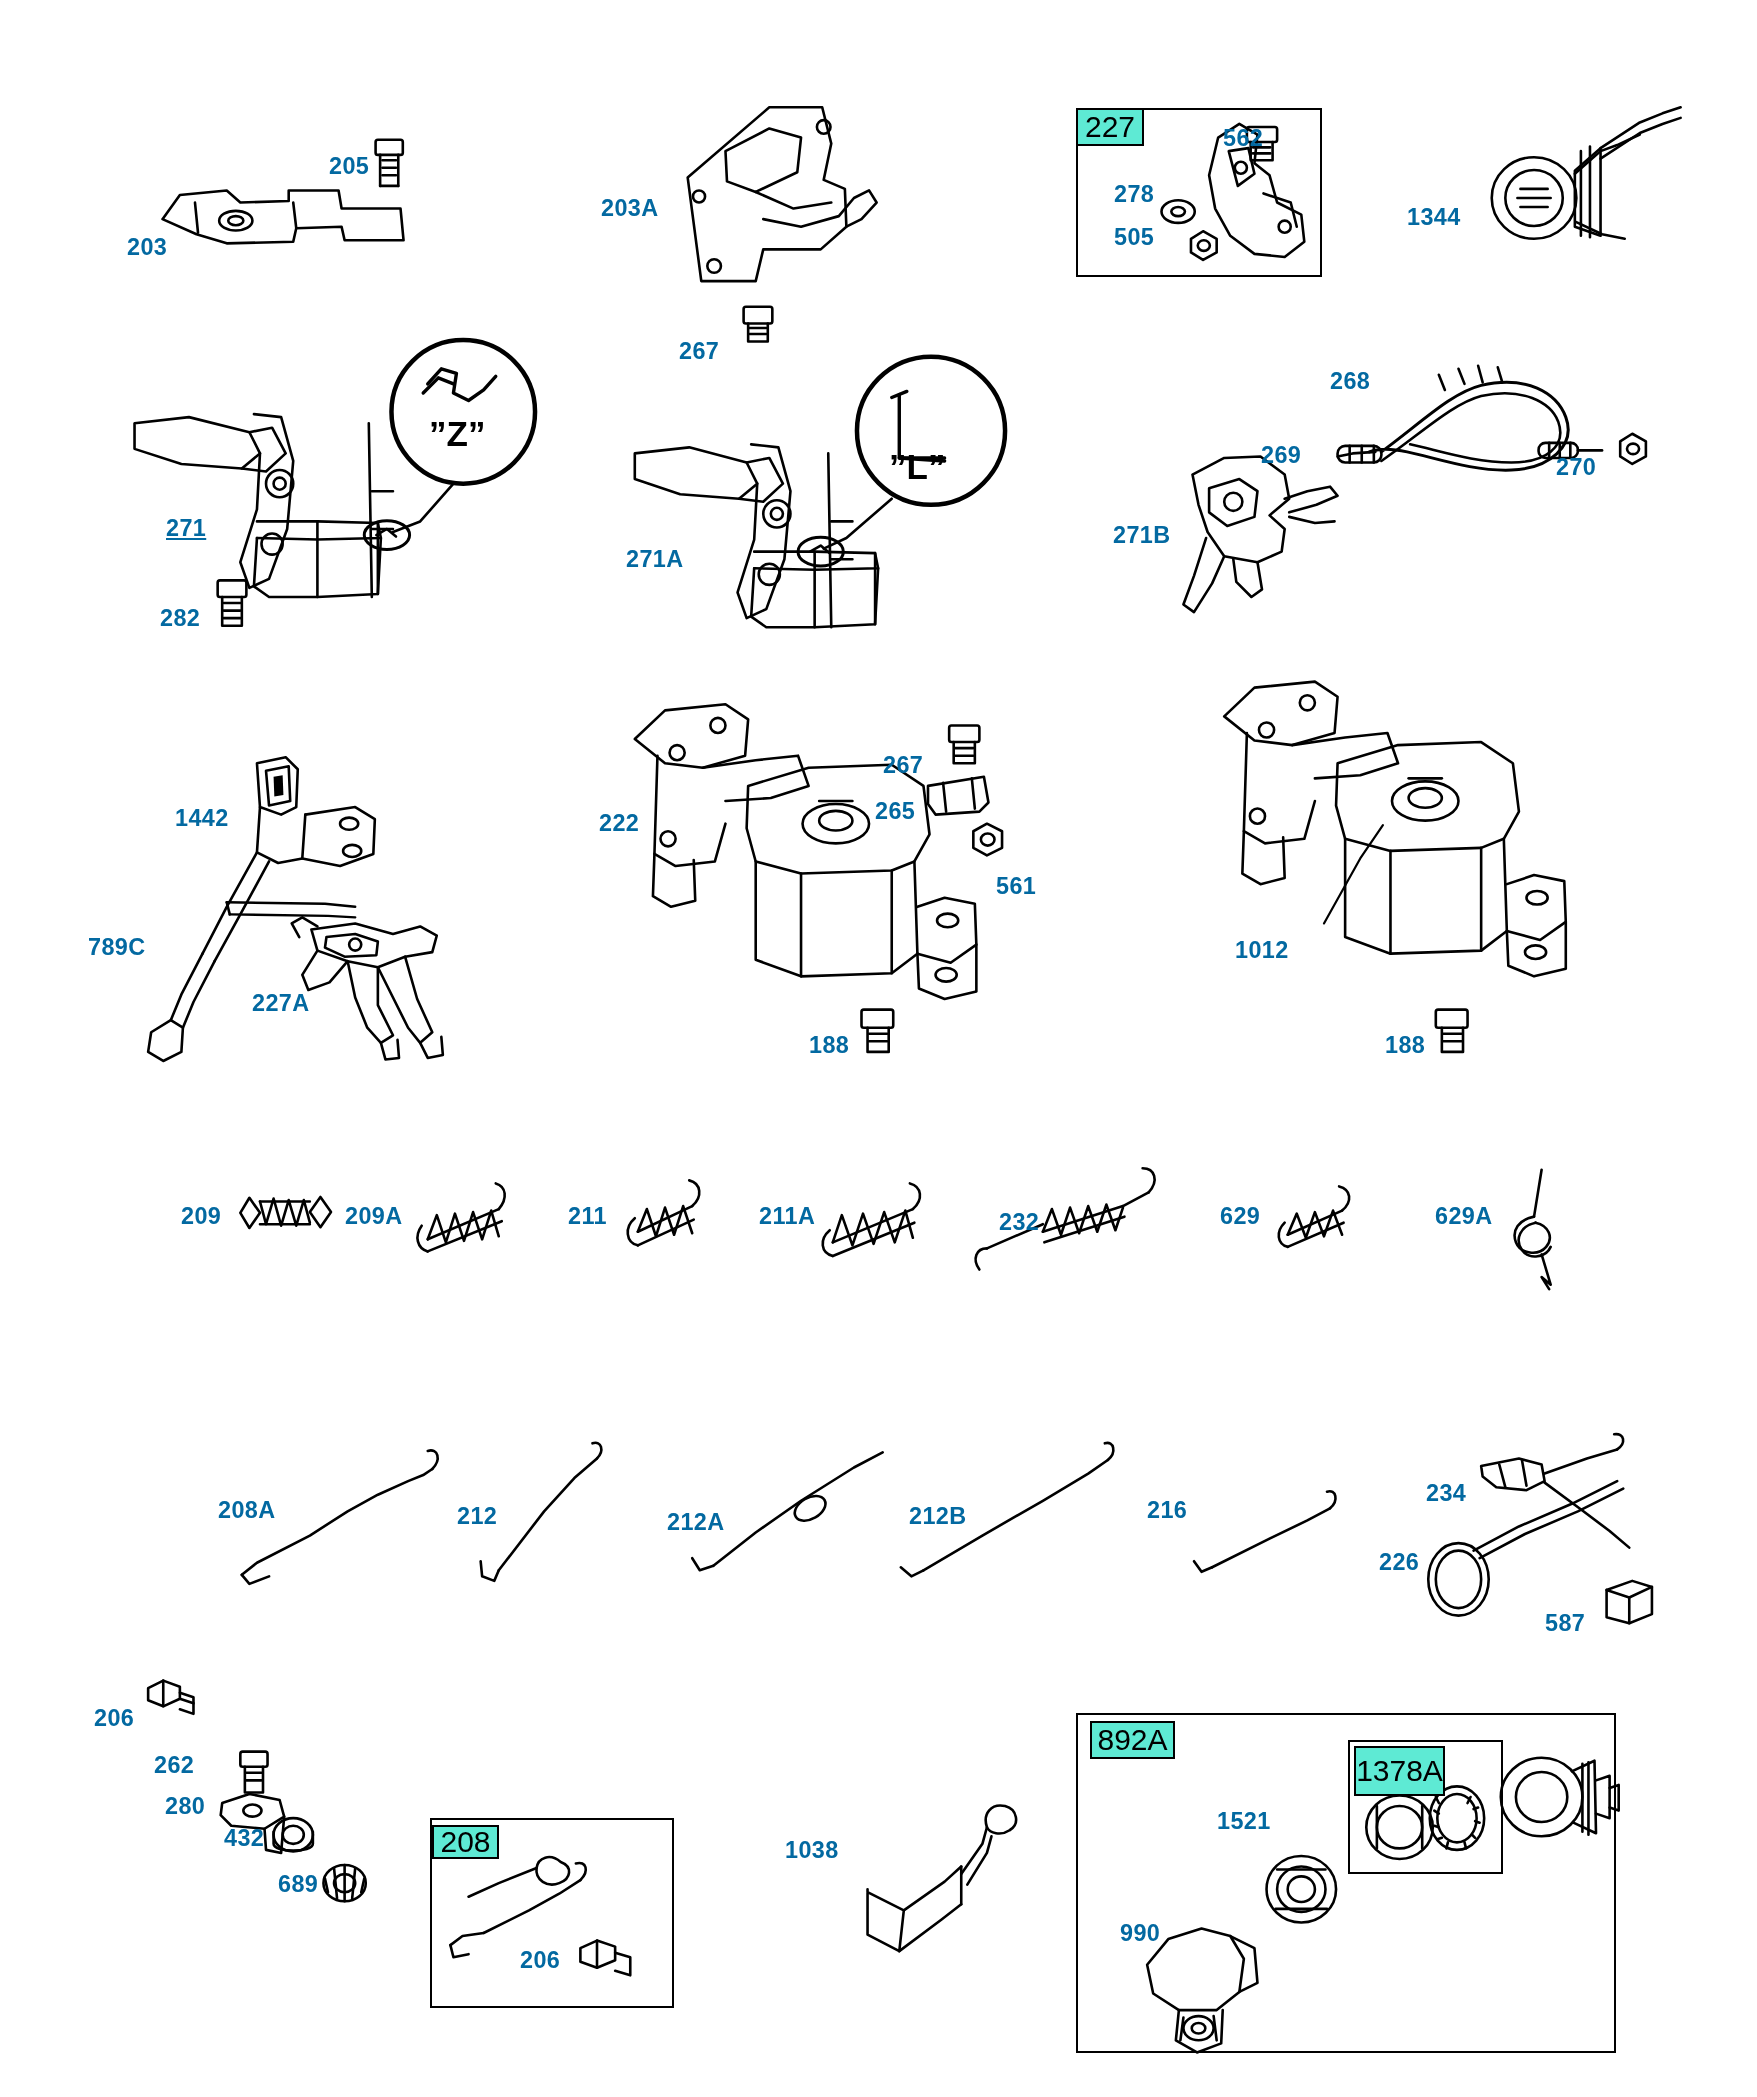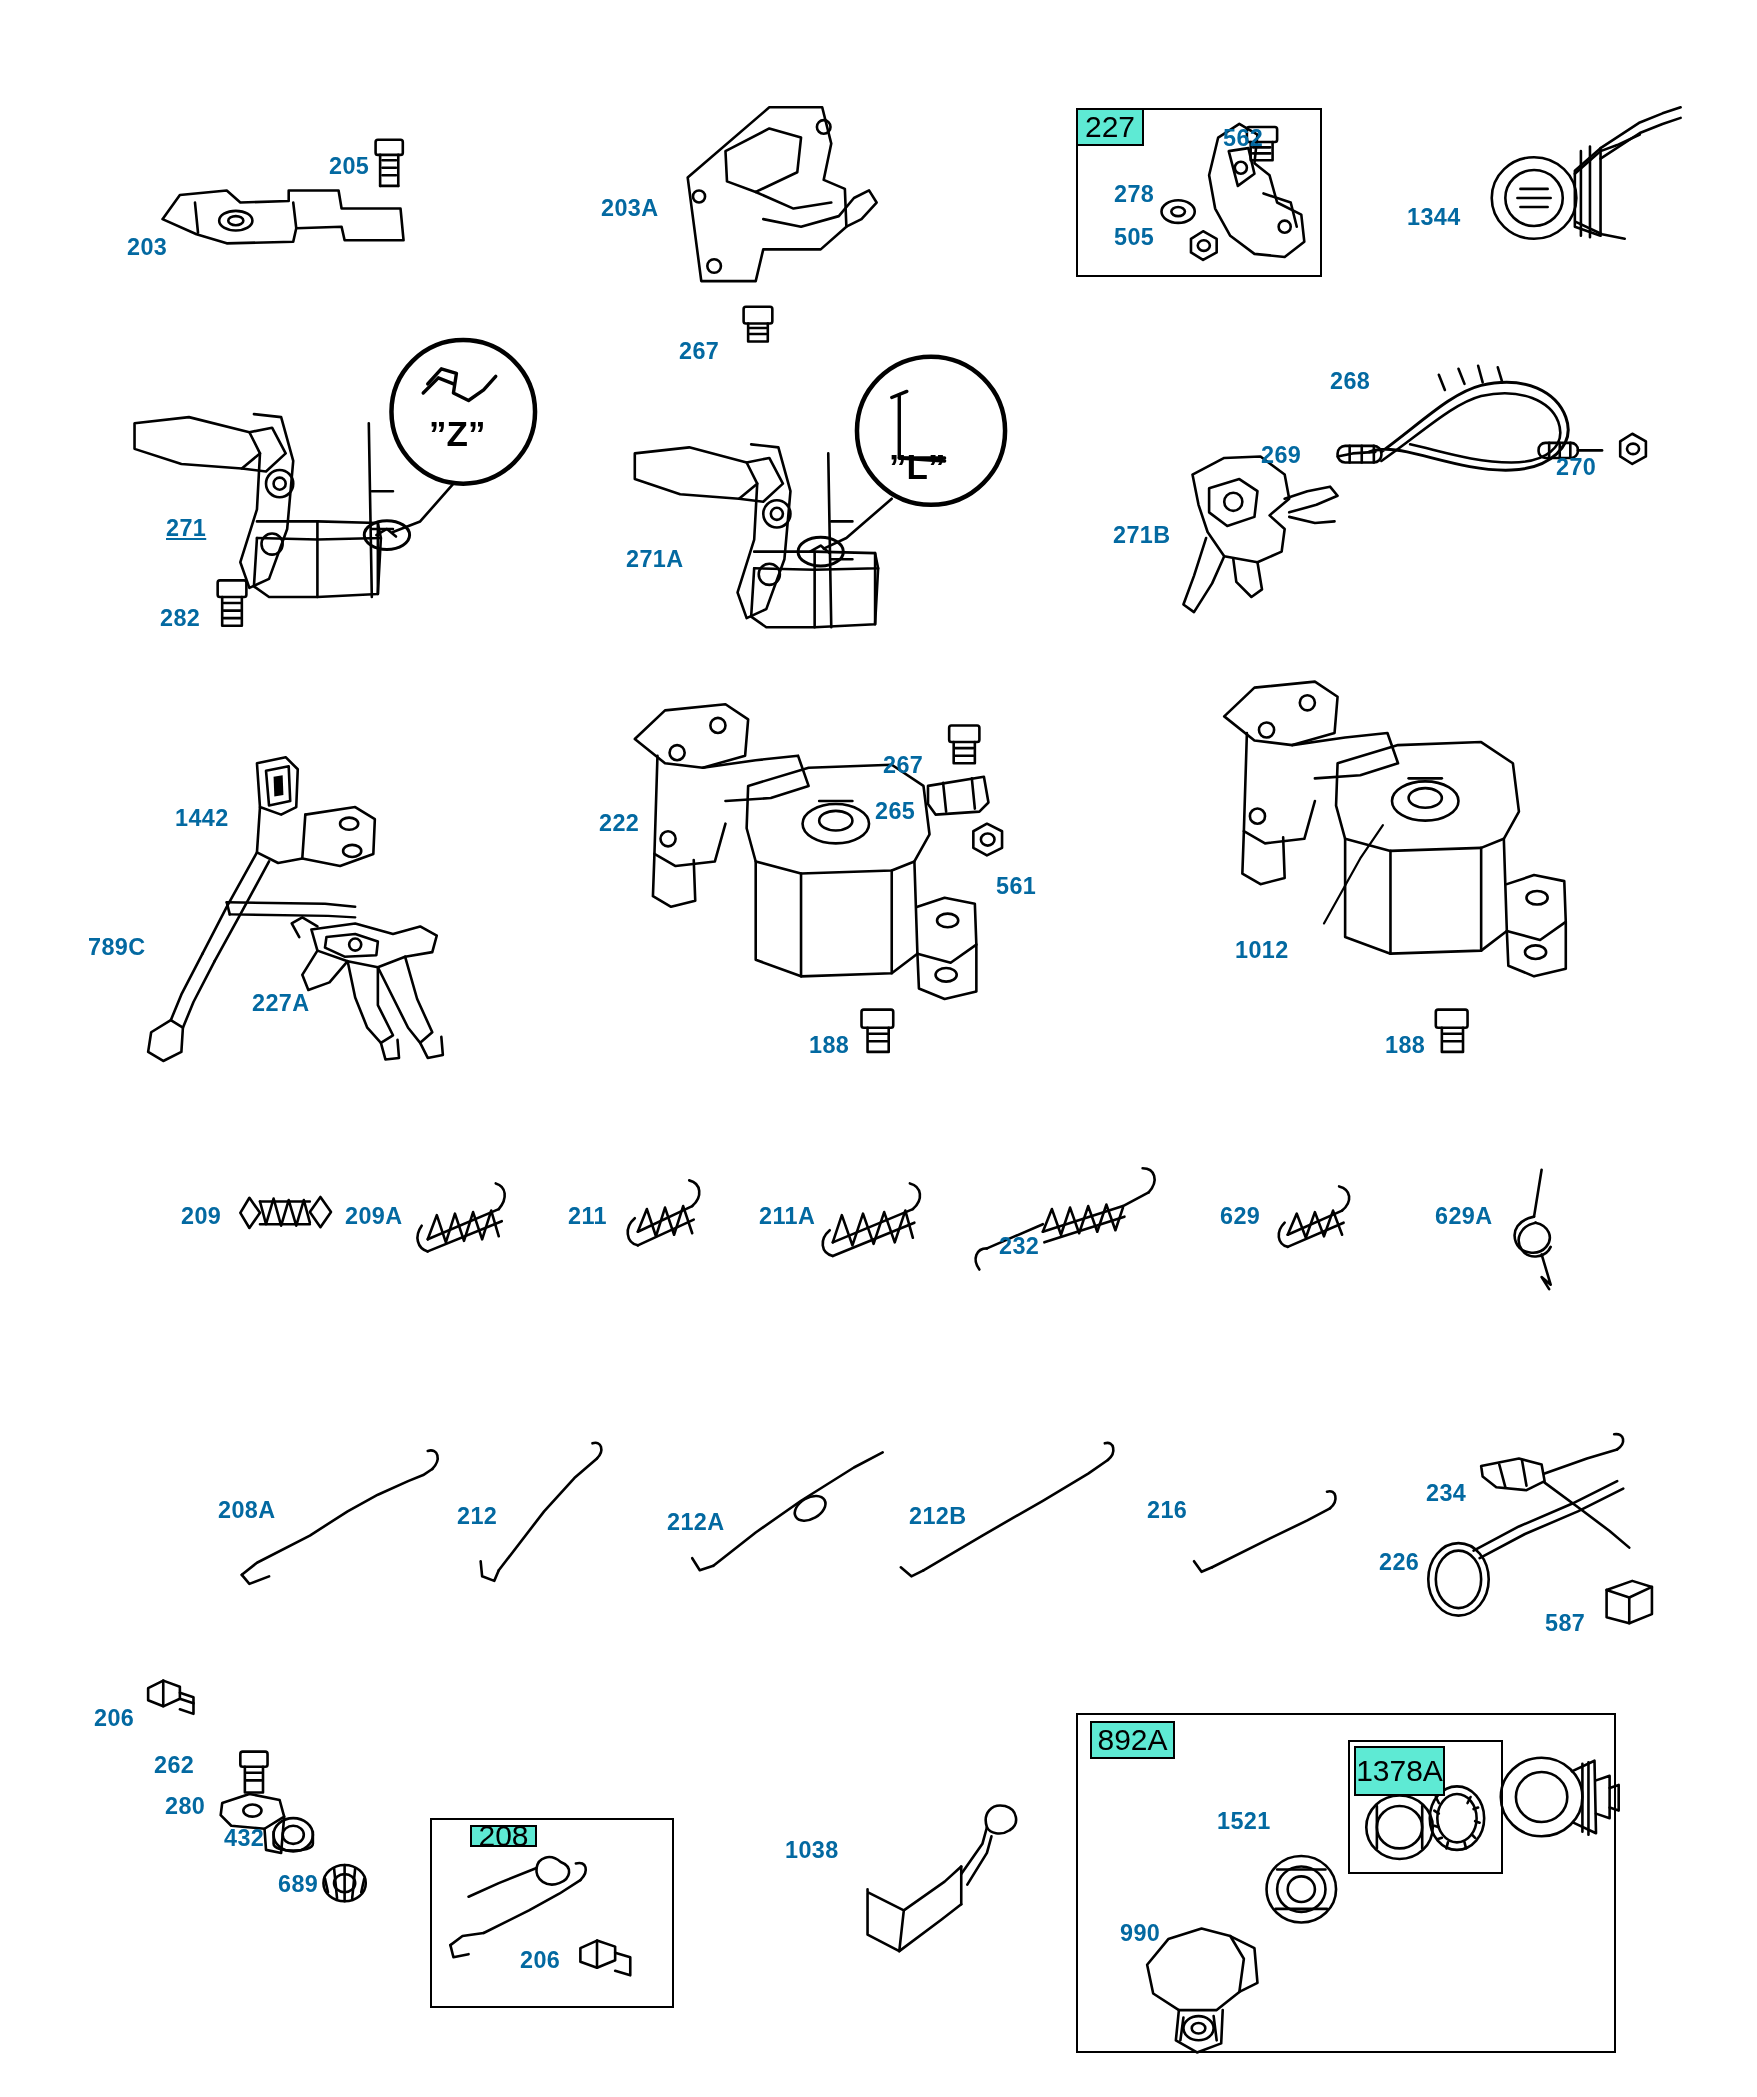--- a/index.html
+++ b/index.html
@@ -491,21 +491,21 @@
         <path d="M2130 2366 L2142 2362 L2142 2396 L2130 2392"></path>
       </g>
 
     </g>
   </svg>
 
   <div class="boxframe" style="left:1076px; top:108px; width:246px; height:169px;"></div>
   <div class="boxlabel" style="left:1076px; top:108px; width:68px; height:38px;">227</div>
 
   <div class="boxframe" style="left:430px; top:1818px; width:244px; height:190px;"></div>
-  <div class="boxlabel" style="left:470px; top:1825px; width:67px; height:22px;">208</div>
+  <div class="boxlabel" style="left:432px; top:1825px; width:67px; height:34px;">208</div>
 
   <div class="boxframe" style="left:1076px; top:1713px; width:540px; height:340px;"></div>
   <div class="boxlabel" style="left:1090px; top:1721px; width:85px; height:38px;">892A</div>
 
   <div class="boxframe" style="left:1348px; top:1740px; width:155px; height:134px;"></div>
   <div class="boxlabel" style="left:1354px; top:1746px; width:91px; height:50px;">1378A</div>
 
   <div class="lbl" style="left:329px;  top:153px;">205</div>
   <div class="lbl" style="left:127px;  top:234px;">203</div>
   <div class="lbl" style="left:601px;  top:195px;">203A</div>
@@ -528,21 +528,21 @@
   <div class="lbl" style="left:883px; top:752px;">267</div>
   <div class="lbl" style="left:875px; top:798px;">265</div>
   <div class="lbl" style="left:996px; top:873px;">561</div>
   <div class="lbl" style="left:809px; top:1032px;">188</div>
   <div class="lbl" style="left:1235px; top:937px;">1012</div>
   <div class="lbl" style="left:1385px; top:1032px;">188</div>
   <div class="lbl" style="left:181px;  top:1203px;">209</div>
   <div class="lbl" style="left:345px;  top:1203px;">209A</div>
   <div class="lbl" style="left:568px;  top:1203px;">211</div>
   <div class="lbl" style="left:759px; top:1203px;">211A</div>
-  <div class="lbl" style="left:999px; top:1209px;margin-top:24px;">232</div>
+  <div class="lbl" style="left:999px; top:1209px;">232</div>
   <div class="lbl" style="left:1220px; top:1203px;">629</div>
   <div class="lbl" style="left:1435px; top:1203px;">629A</div>
   <div class="lbl" style="left:218px;  top:1497px;">208A</div>
   <div class="lbl" style="left:457px;  top:1503px;">212</div>
   <div class="lbl" style="left:667px;  top:1509px;">212A</div>
   <div class="lbl" style="left:909px; top:1503px;">212B</div>
   <div class="lbl" style="left:1147px; top:1497px;">216</div>
   <div class="lbl" style="left:1426px; top:1480px;">234</div>
   <div class="lbl" style="left:1379px; top:1549px;">226</div>
   <div class="lbl" style="left:1545px; top:1610px;">587</div>

